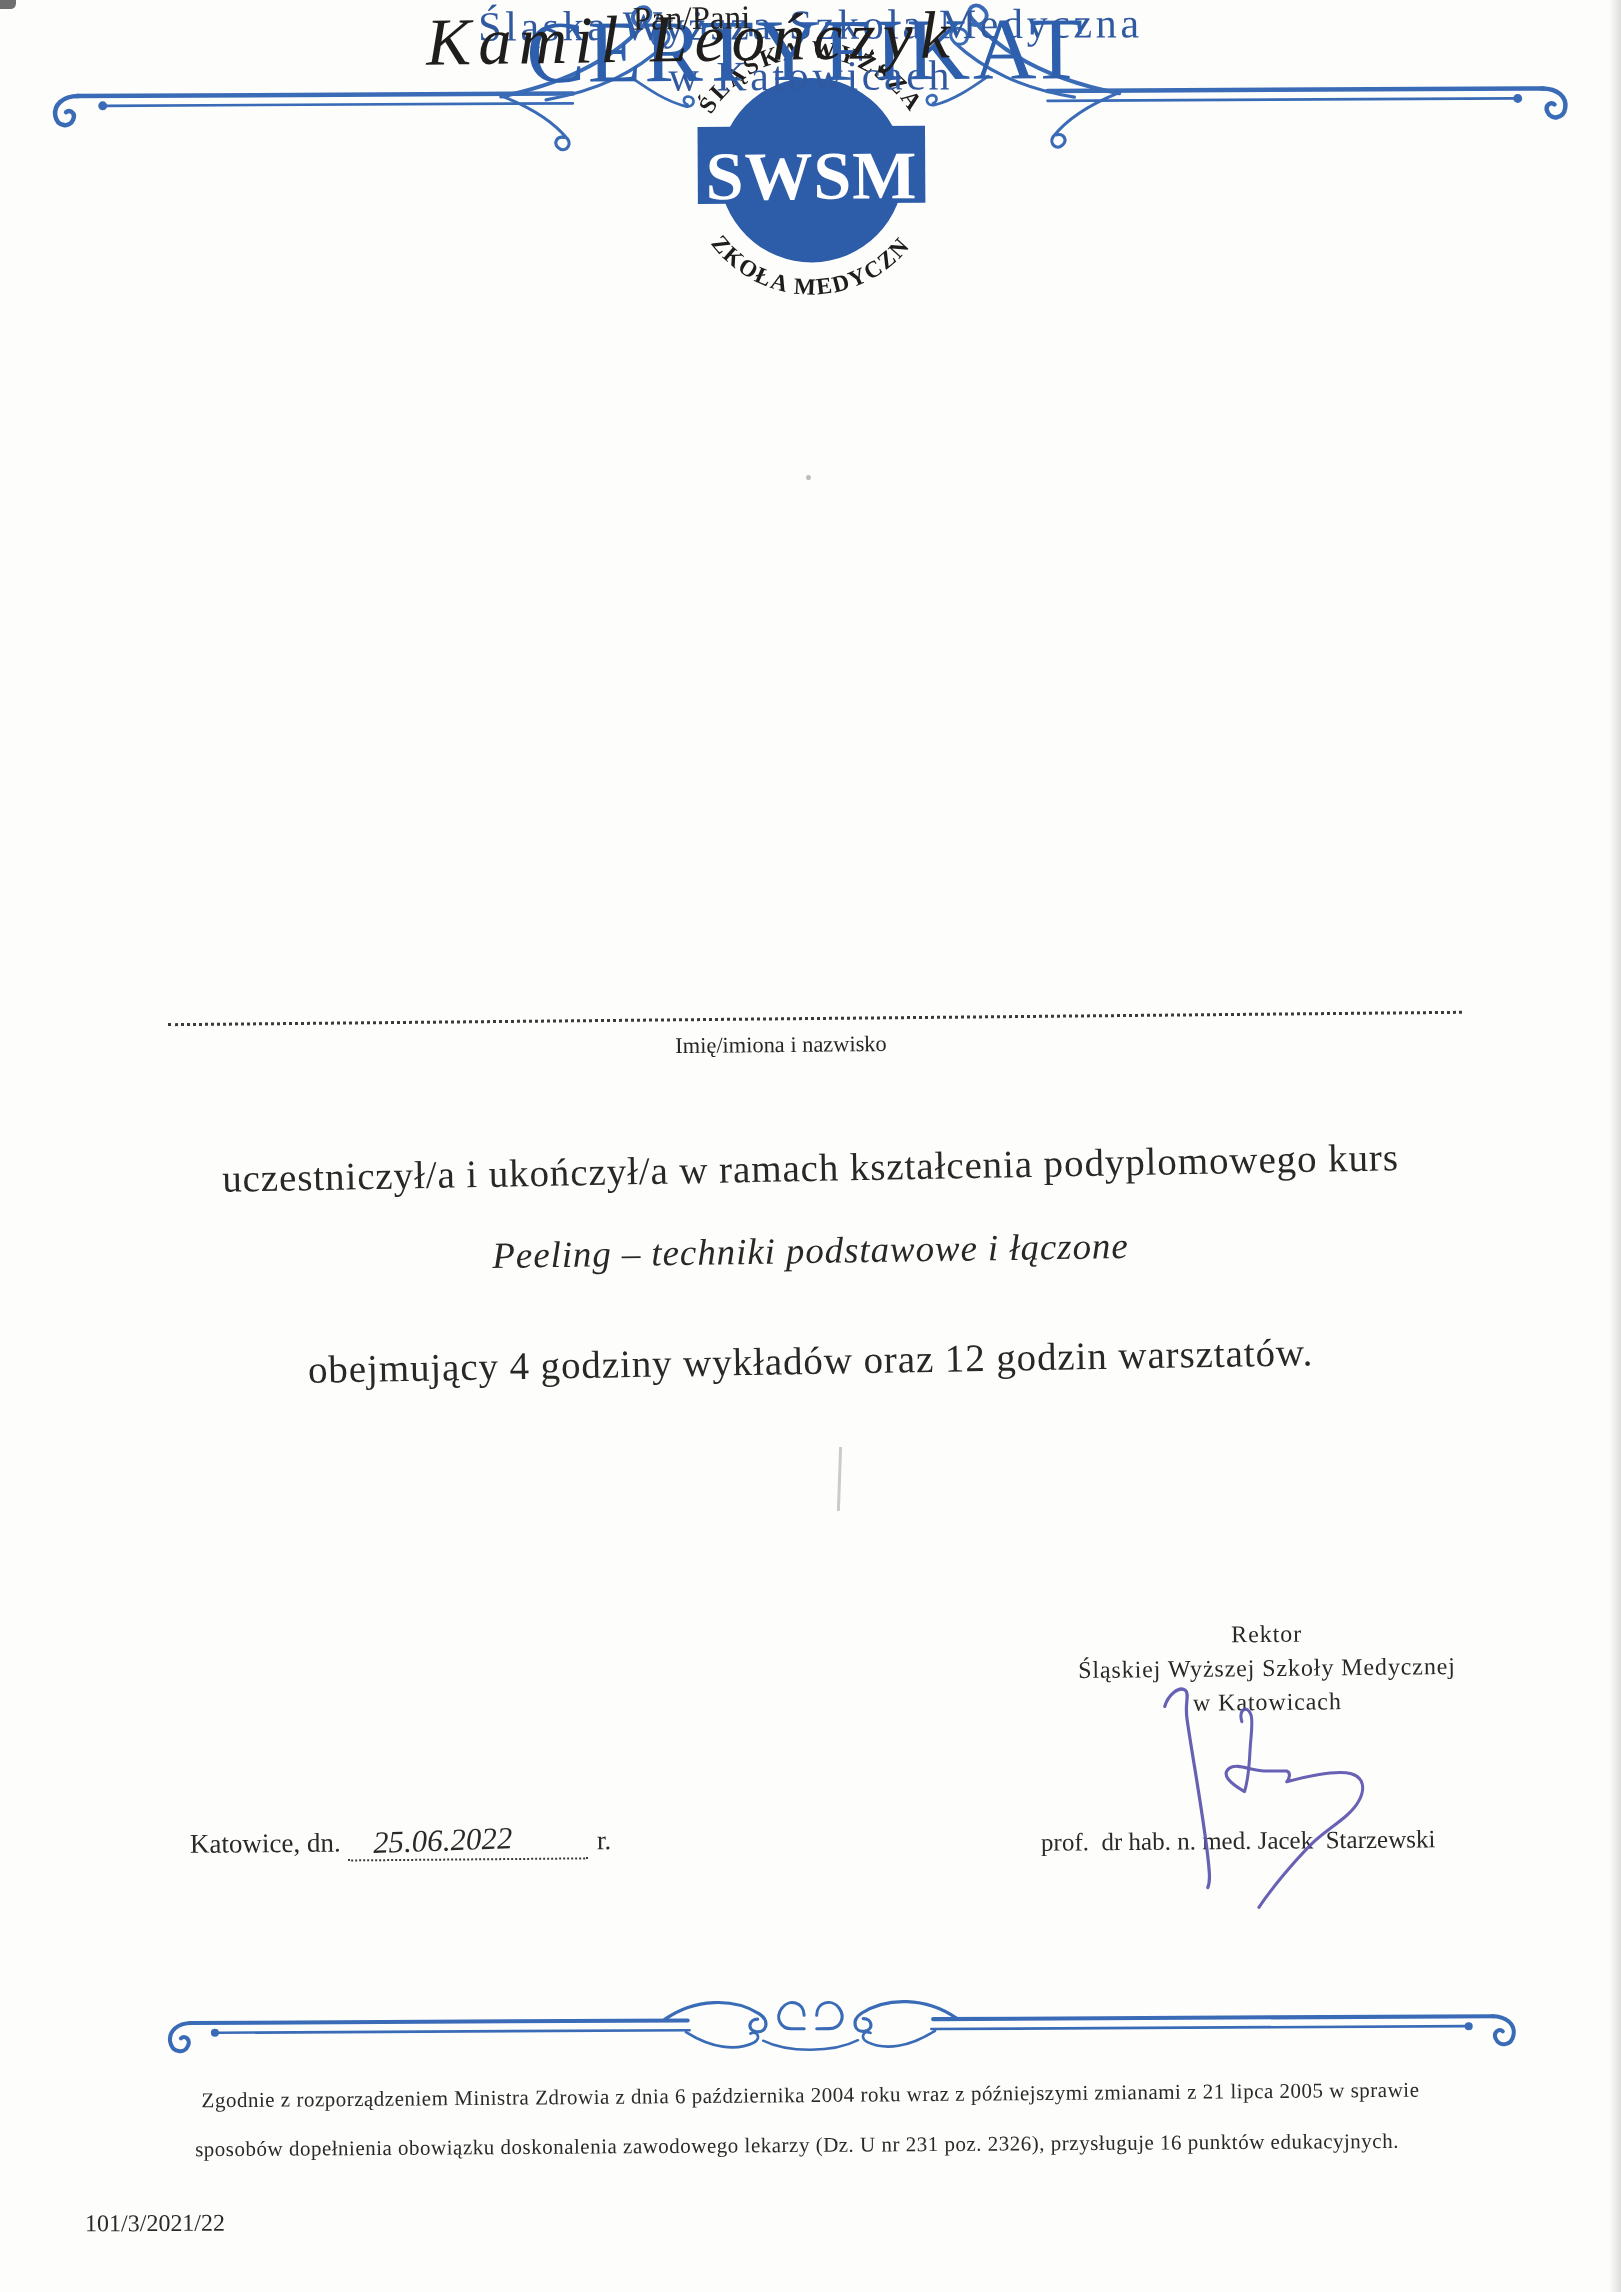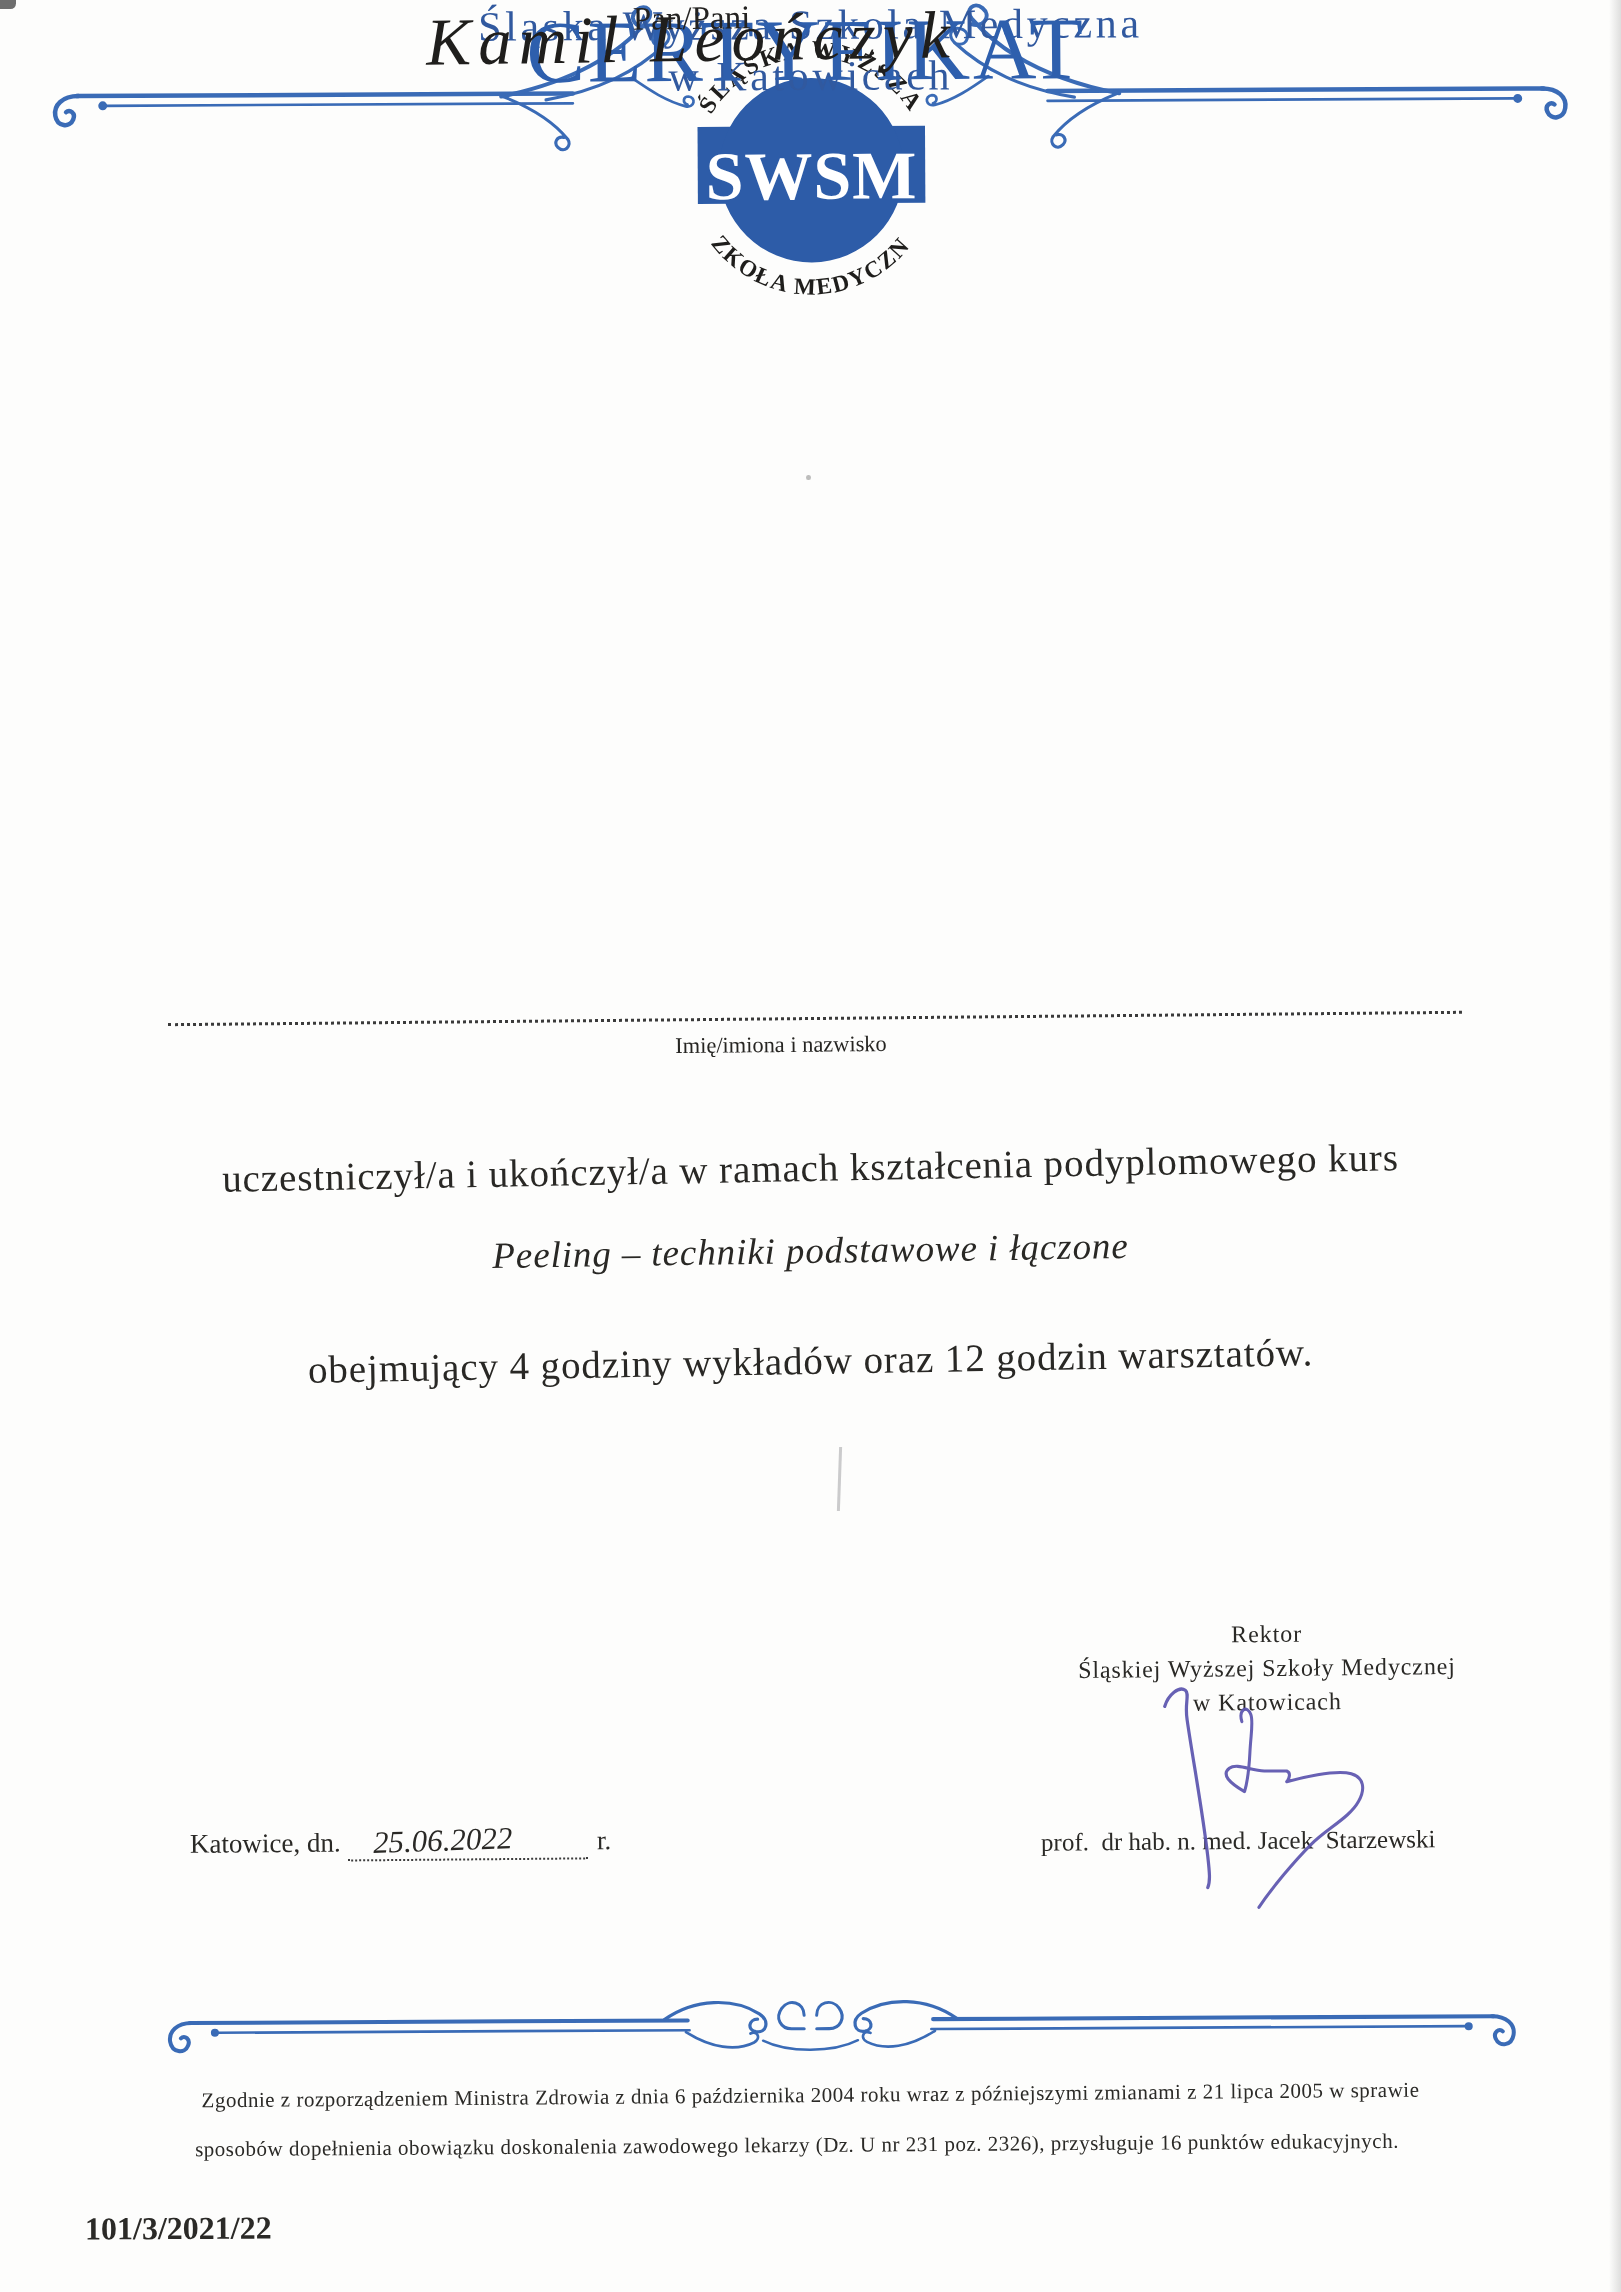--- a/index.html
+++ b/index.html
@@ -41,21 +41,21 @@
   .date-value { position:absolute; left:25px; bottom:0px; font-size:31px; font-style:italic; color:#2a2926; transform:rotate(-1.5deg); white-space:nowrap; }
   .date-suffix { font-size:27px; line-height:38px; margin-left:9px; color:#2a2926; }
   .signer-line { left:1041px; top:1827px; font-size:25px; color:#2a2926; white-space:pre; transform:rotate(-0.5deg); }
 
   
   .divider-svg { left:0; top:1990px; width:1621px; height:90px; transform:rotate(-0.3deg); }
 
   
   .footer-line1 { left:0; top:2083px; width:1621px; font-size:21px; letter-spacing:0.5px; color:#2b2a27; transform:rotate(-0.5deg); }
   .footer-line2 { left:0; top:2133px; width:1594px; font-size:21px; letter-spacing:0.5px; color:#2b2a27; transform:rotate(-0.4deg); }
-  .cert-number { left:85px; top:2210px; font-size:32px; color:#2b2a27; transform:rotate(-0.3deg);font-weight:bold; }
+  .cert-number { left:85px; top:2210px; font-size:24px; color:#2b2a27; transform:rotate(-0.3deg); }
 
   
   .speck-corner { left:0; top:0; width:16px; height:9px; background:#4a4a4a; border-radius:0 0 5.4px 0; opacity:.8; }
   .smudge-vert { left:838px; top:1447px; width:2.7px; height:64px; background:rgba(120,120,125,.38); transform:rotate(2deg); }
   .dot-artifact { left:806px; top:475px; width:4.5px; height:5.4px; background:rgba(110,110,110,.45); border-radius:50%; }
   .edge-shade { right:0; top:0; width:12.5px; height:2293px; background:linear-gradient(to right, rgba(0,0,0,0), rgba(150,150,150,.30)); }
 </style>
 </head>
 <body>
 

